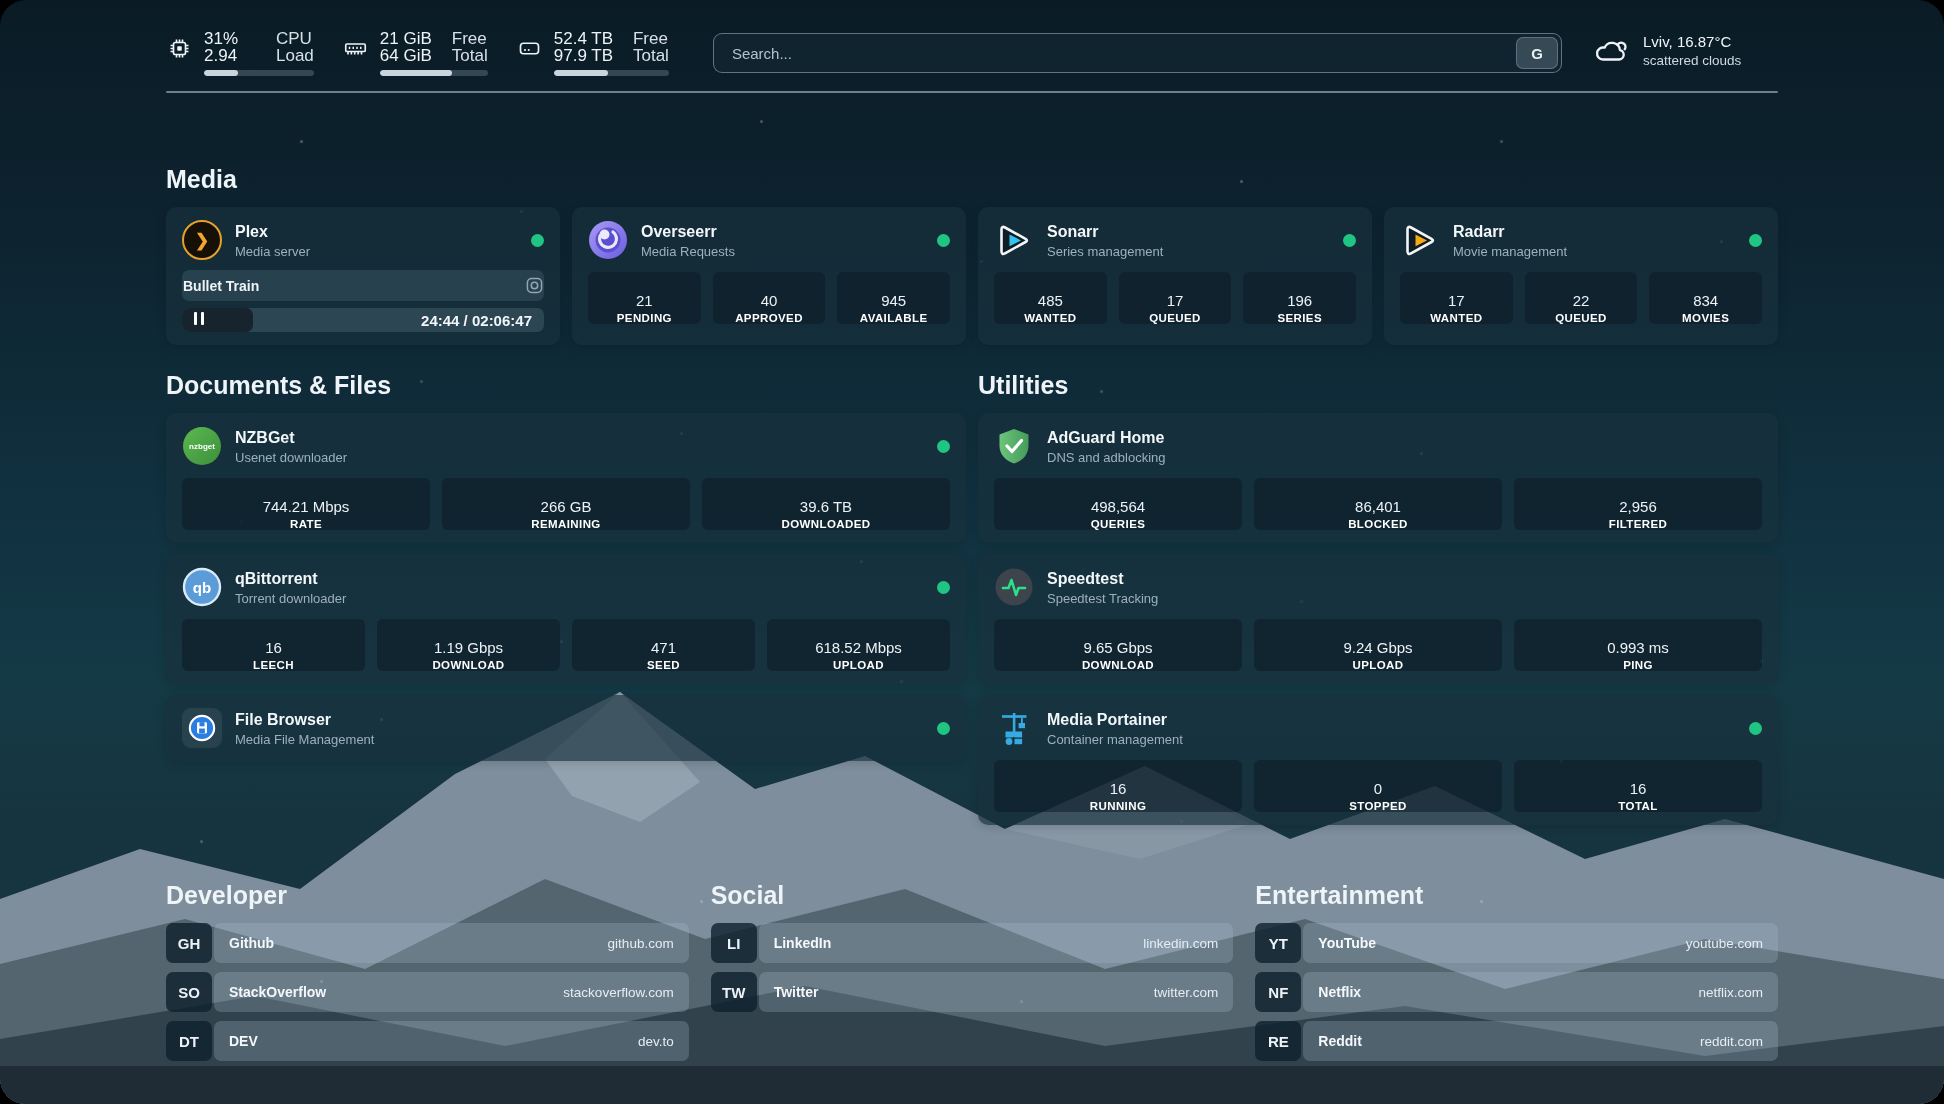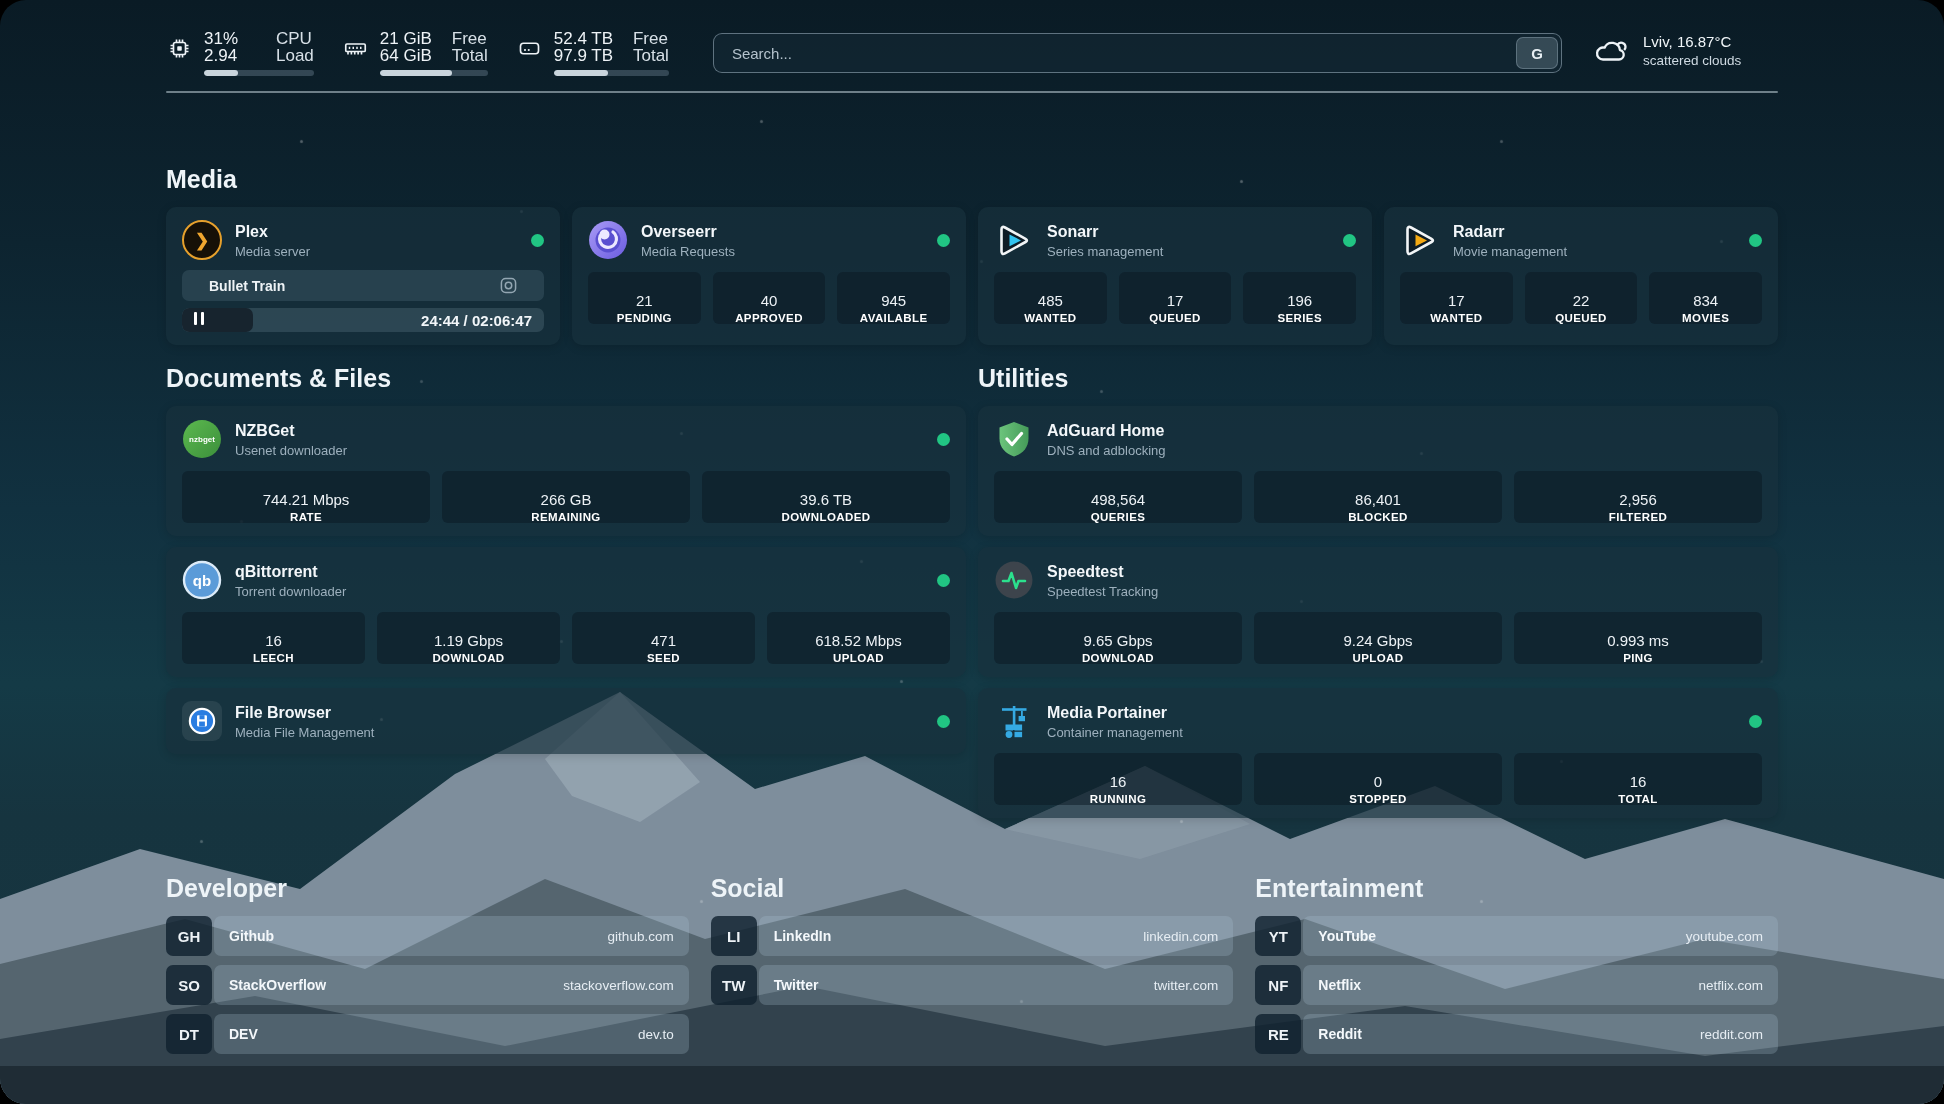--- a/index.html
+++ b/index.html
@@ -48,42 +48,42 @@
   .weather{display:flex;align-items:flex-end;gap:13px;margin-top:2px;min-width:186px}
   .w-meta{display:flex;flex-direction:column;line-height:19px}
   .w-loc{font-size:15px;color:#f1f6f9}
   .w-cond{font-size:13.5px;color:#cfdae2}
   .divider{height:2px;background:rgba(210,225,234,.5);margin-top:15px;border-radius:1px}
 
   
   .section-title{font-size:25px;font-weight:600;color:#eef4f8;margin-bottom:13px}
   .media-wrap{margin-top:72px}
   .media-grid{display:grid;grid-template-columns:repeat(4,1fr);gap:12px}
-  .twocol{display:grid;grid-template-columns:1fr 1fr;gap:12px;margin-top:19px;align-items:start}
+  .twocol{display:grid;grid-template-columns:1fr 1fr;gap:12px;margin-top:26px;align-items:start}
   .col-stack{display:flex;flex-direction:column;gap:11px}
   .bookmarks{display:grid;grid-template-columns:1fr 1fr 1fr;gap:22px;margin-top:56px}
 
   
   .card{background:rgba(24,48,61,.68);border-radius:10px;padding:13px 16px;box-shadow:0 2px 10px rgba(0,0,0,.15)}
   .card-head{display:flex;align-items:center;gap:13px}
   .app-icon{width:40px;height:40px;flex:0 0 auto;display:flex;align-items:center;justify-content:center}
   .app-svg{width:40px;height:40px;display:block}
   .app-meta{display:flex;flex-direction:column}
   .app-name{font-size:16px;font-weight:600;color:#f3f7fa;line-height:20px}
   .app-desc{font-size:13px;color:#9db0bd;margin-top:2px}
   .dot{margin-left:auto;width:13px;height:13px;border-radius:50%;background:#21c583;flex:0 0 auto}
   .tiles{display:flex;gap:12px;margin-top:12px}
   .tile{flex:1;background:rgba(9,24,34,.5);border-radius:6px;height:52px;display:flex;flex-direction:column;
     align-items:center;justify-content:flex-end;gap:3px}
   .tile-value{font-size:15px;color:#edf2f6}
   .tile-label{font-size:11.5px;font-weight:700;letter-spacing:.4px;color:#fff}
 
   
   .np-title{margin-top:10px;height:31px;background:rgba(130,160,175,.18);border-radius:7px;display:flex;
-    align-items:center;padding:0 27px;font-size:14px;font-weight:600;color:#eef3f6}
+    align-items:center;padding:0 1px;font-size:14px;font-weight:600;color:#eef3f6}
   .np-title .disc{margin-left:auto;display:flex}
   .np-bar{margin-top:7px;height:24px;background:rgba(130,160,175,.22);border-radius:7px;position:relative;overflow:hidden}
   .np-fill{position:absolute;top:0;left:0;bottom:0;width:0;background:#17242e;border-radius:7px;
     display:flex;align-items:center;padding-left:12px;gap:3px}
   .pp{width:3px;height:13px;background:#fff;border-radius:1px;display:inline-block}
   .np-time{position:absolute;right:12px;top:0;bottom:0;display:flex;align-items:center;font-size:15px;font-weight:700;color:#f2f6f9}
 
   
   .icon-plex{background:#161007;border:2.5px solid #e6a02c;border-radius:50%;color:#f0a62f;
     font-size:17px;font-weight:700}

